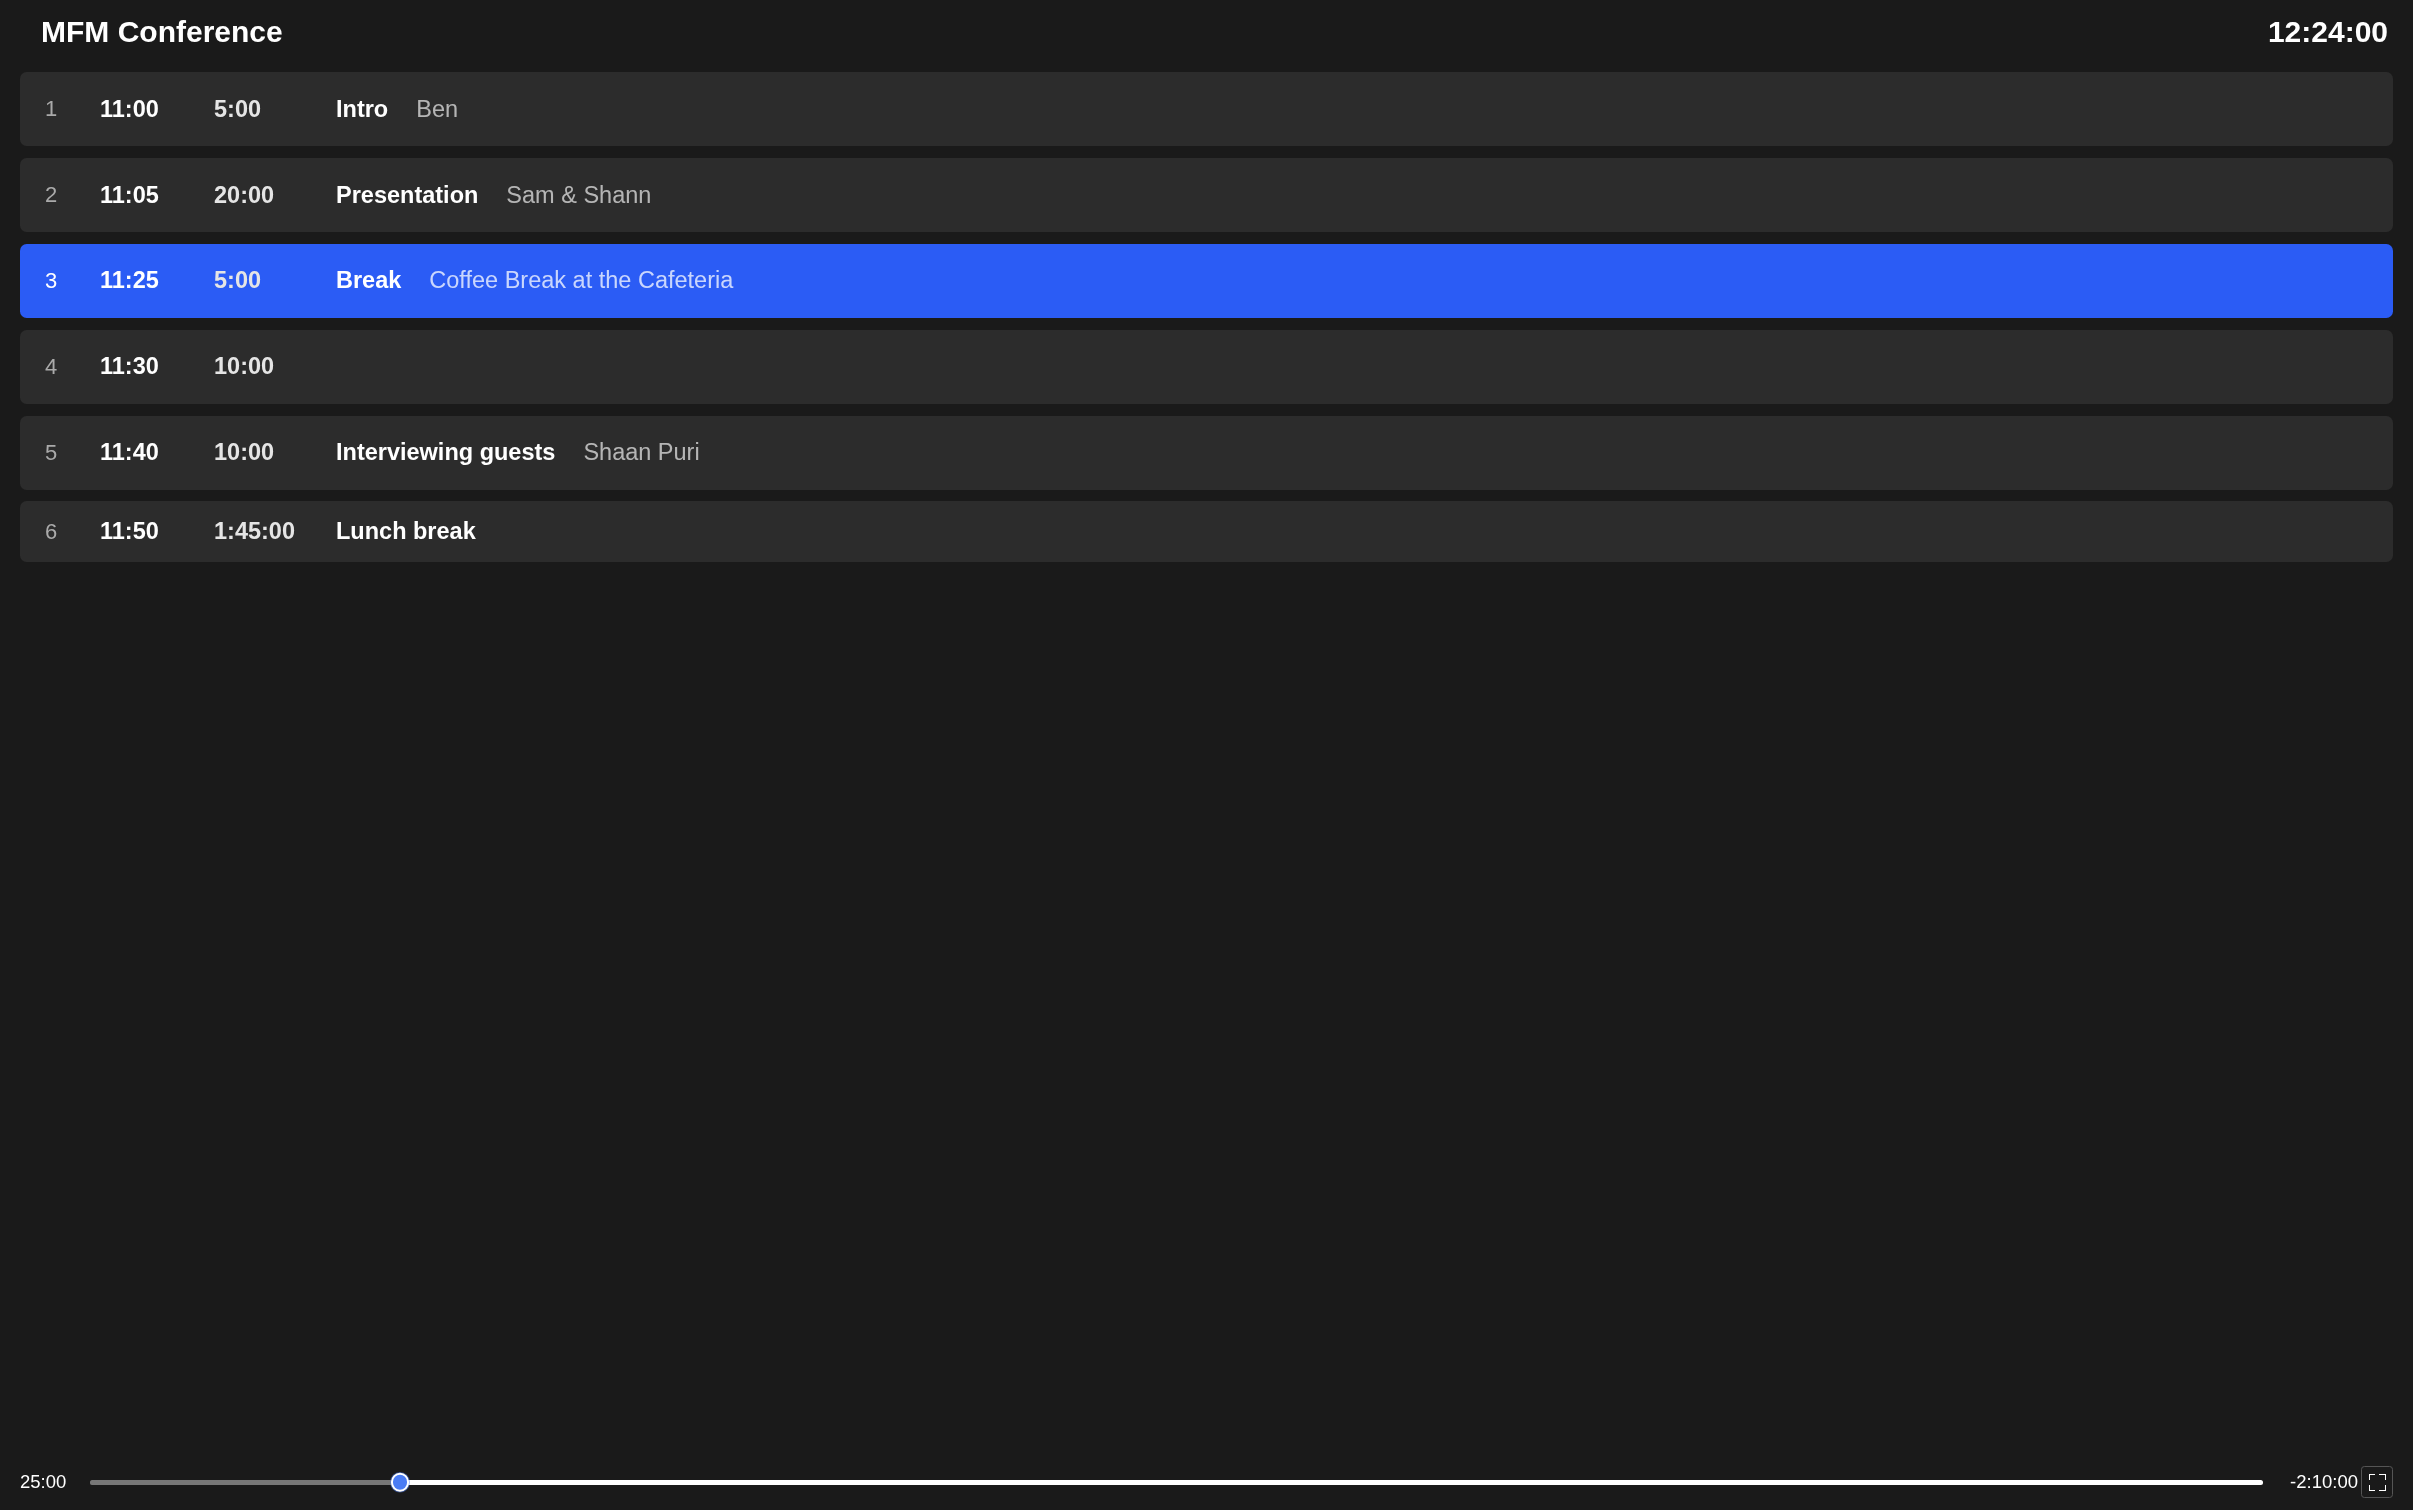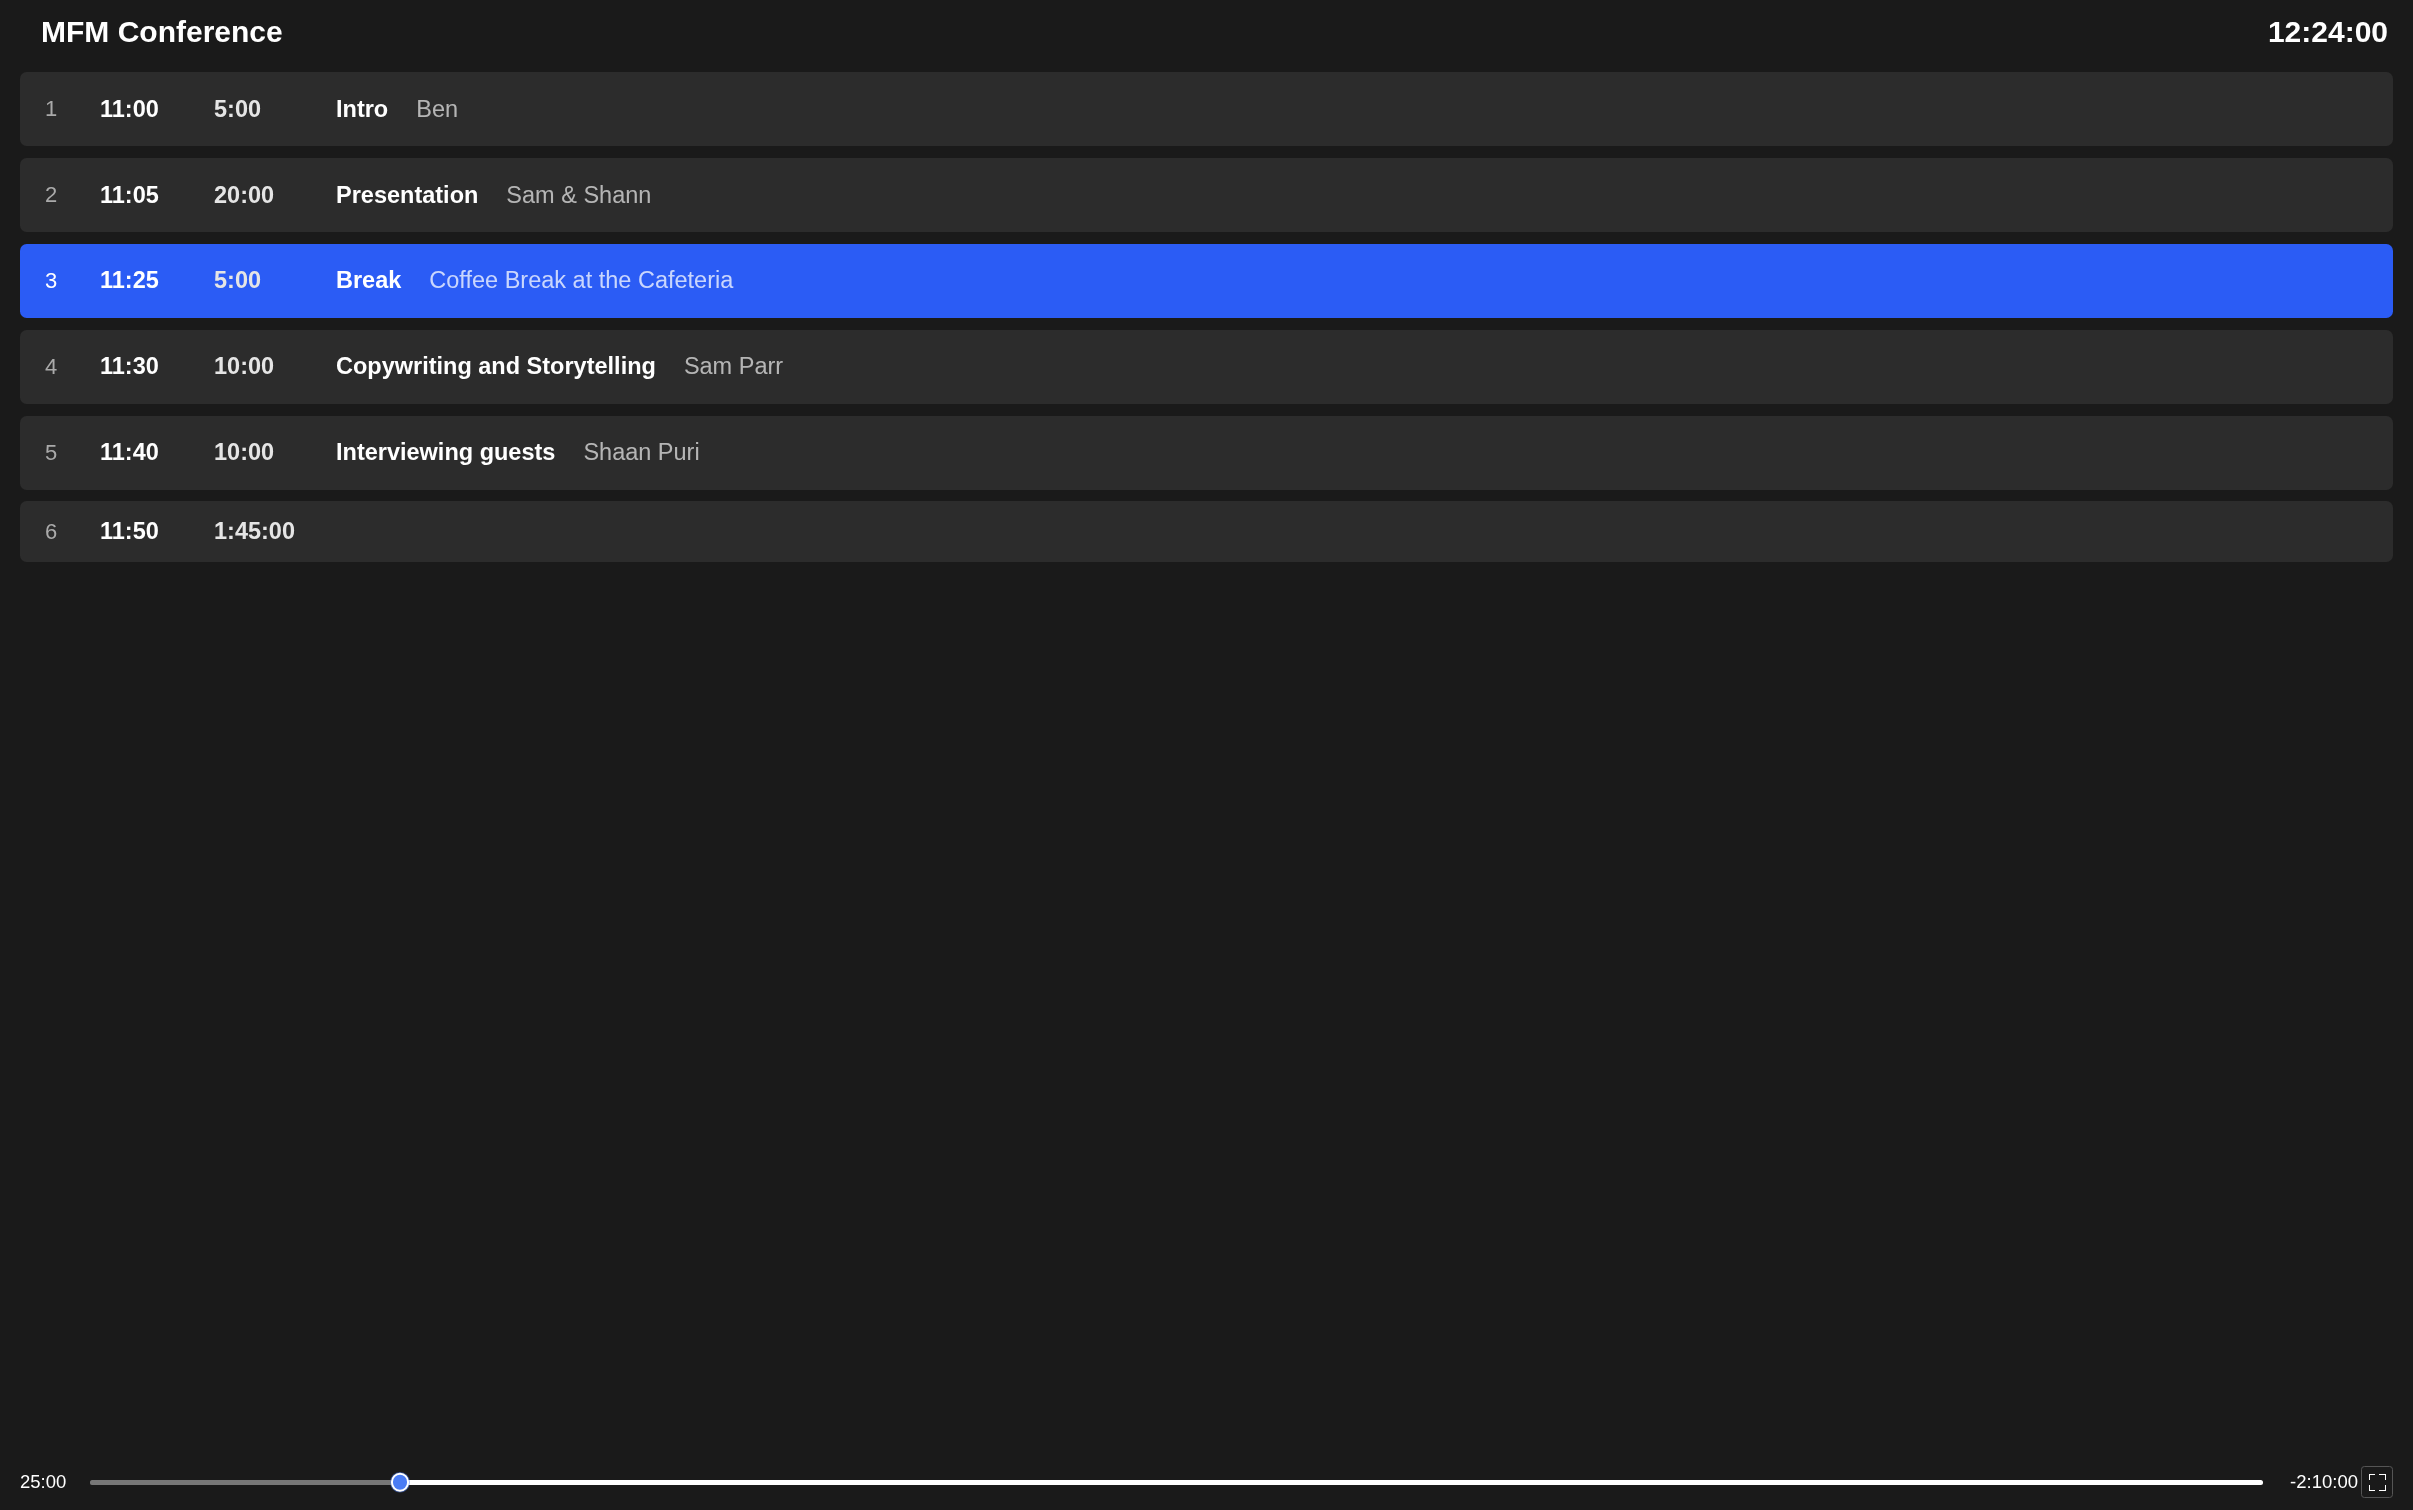--- a/index.html
+++ b/index.html
@@ -246,38 +246,37 @@
       <span class="item-duration">5:00</span>
       <div class="item-content">
         <span class="item-title">Break</span>
         <span class="item-subtitle">Coffee Break at the Cafeteria</span>
       </div>
     </div>
     <div class="schedule-item">
       <span class="item-number">4</span>
       <span class="item-time">11:30</span>
       <span class="item-duration">10:00</span>
-      <div class="item-content">
-        <span class="item-title">Copywriting and Storytelling</span>
-        <span class="item-subtitle">Sam Parr</span>
-      </div>
     </div>
     <div class="schedule-item">
       <span class="item-number">5</span>
       <span class="item-time">11:40</span>
       <span class="item-duration">10:00</span>
       <div class="item-content">
         <span class="item-title">Interviewing guests</span>
         <span class="item-subtitle">Shaan Puri</span>
       </div>
     </div>
     <div class="schedule-item partial">
       <span class="item-number">6</span>
       <span class="item-time">11:50</span>
       <span class="item-duration">1:45:00</span>
+      <div class="item-content">
+        <span class="item-title">Lunch break</span>
+      </div>
     </div>
   </div>
 
 <div class="bottom-bar">
   <span class="time-elapsed">25:00</span>
   <div class="progress-track">
     <div class="progress-filled-left"></div>
     <div class="progress-thumb"></div>
     <div class="progress-filled-right"></div>
   </div>

